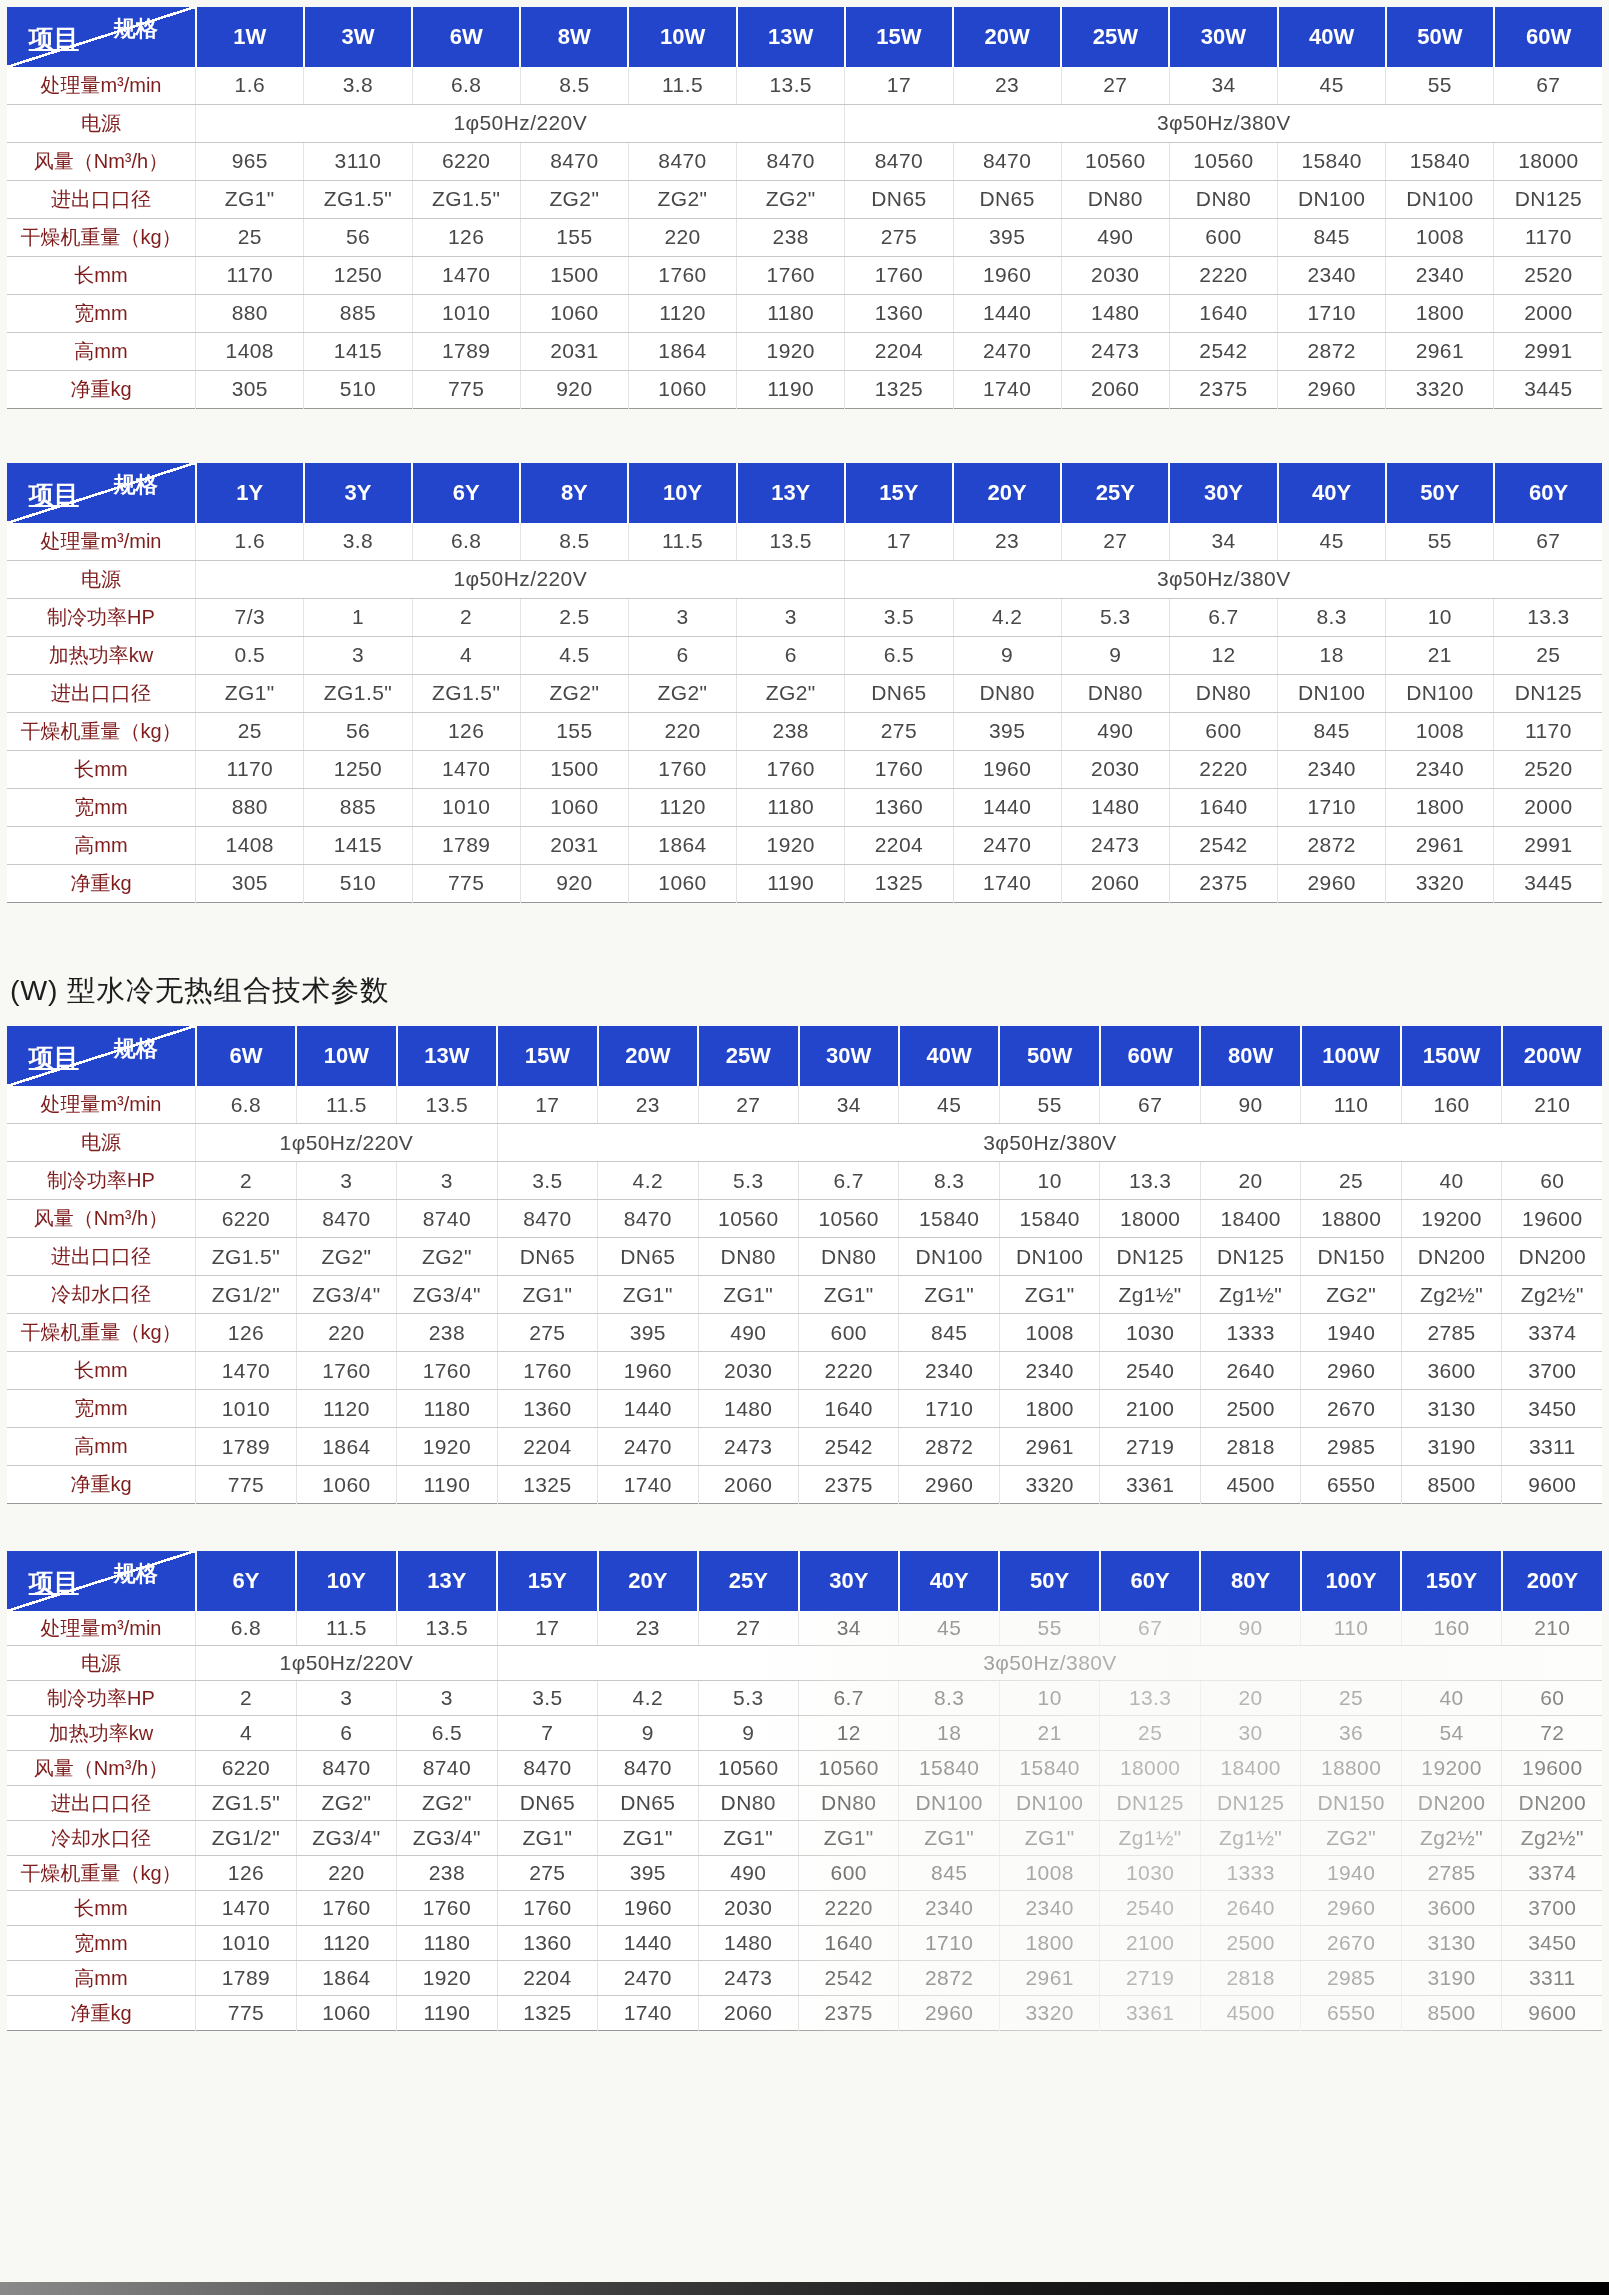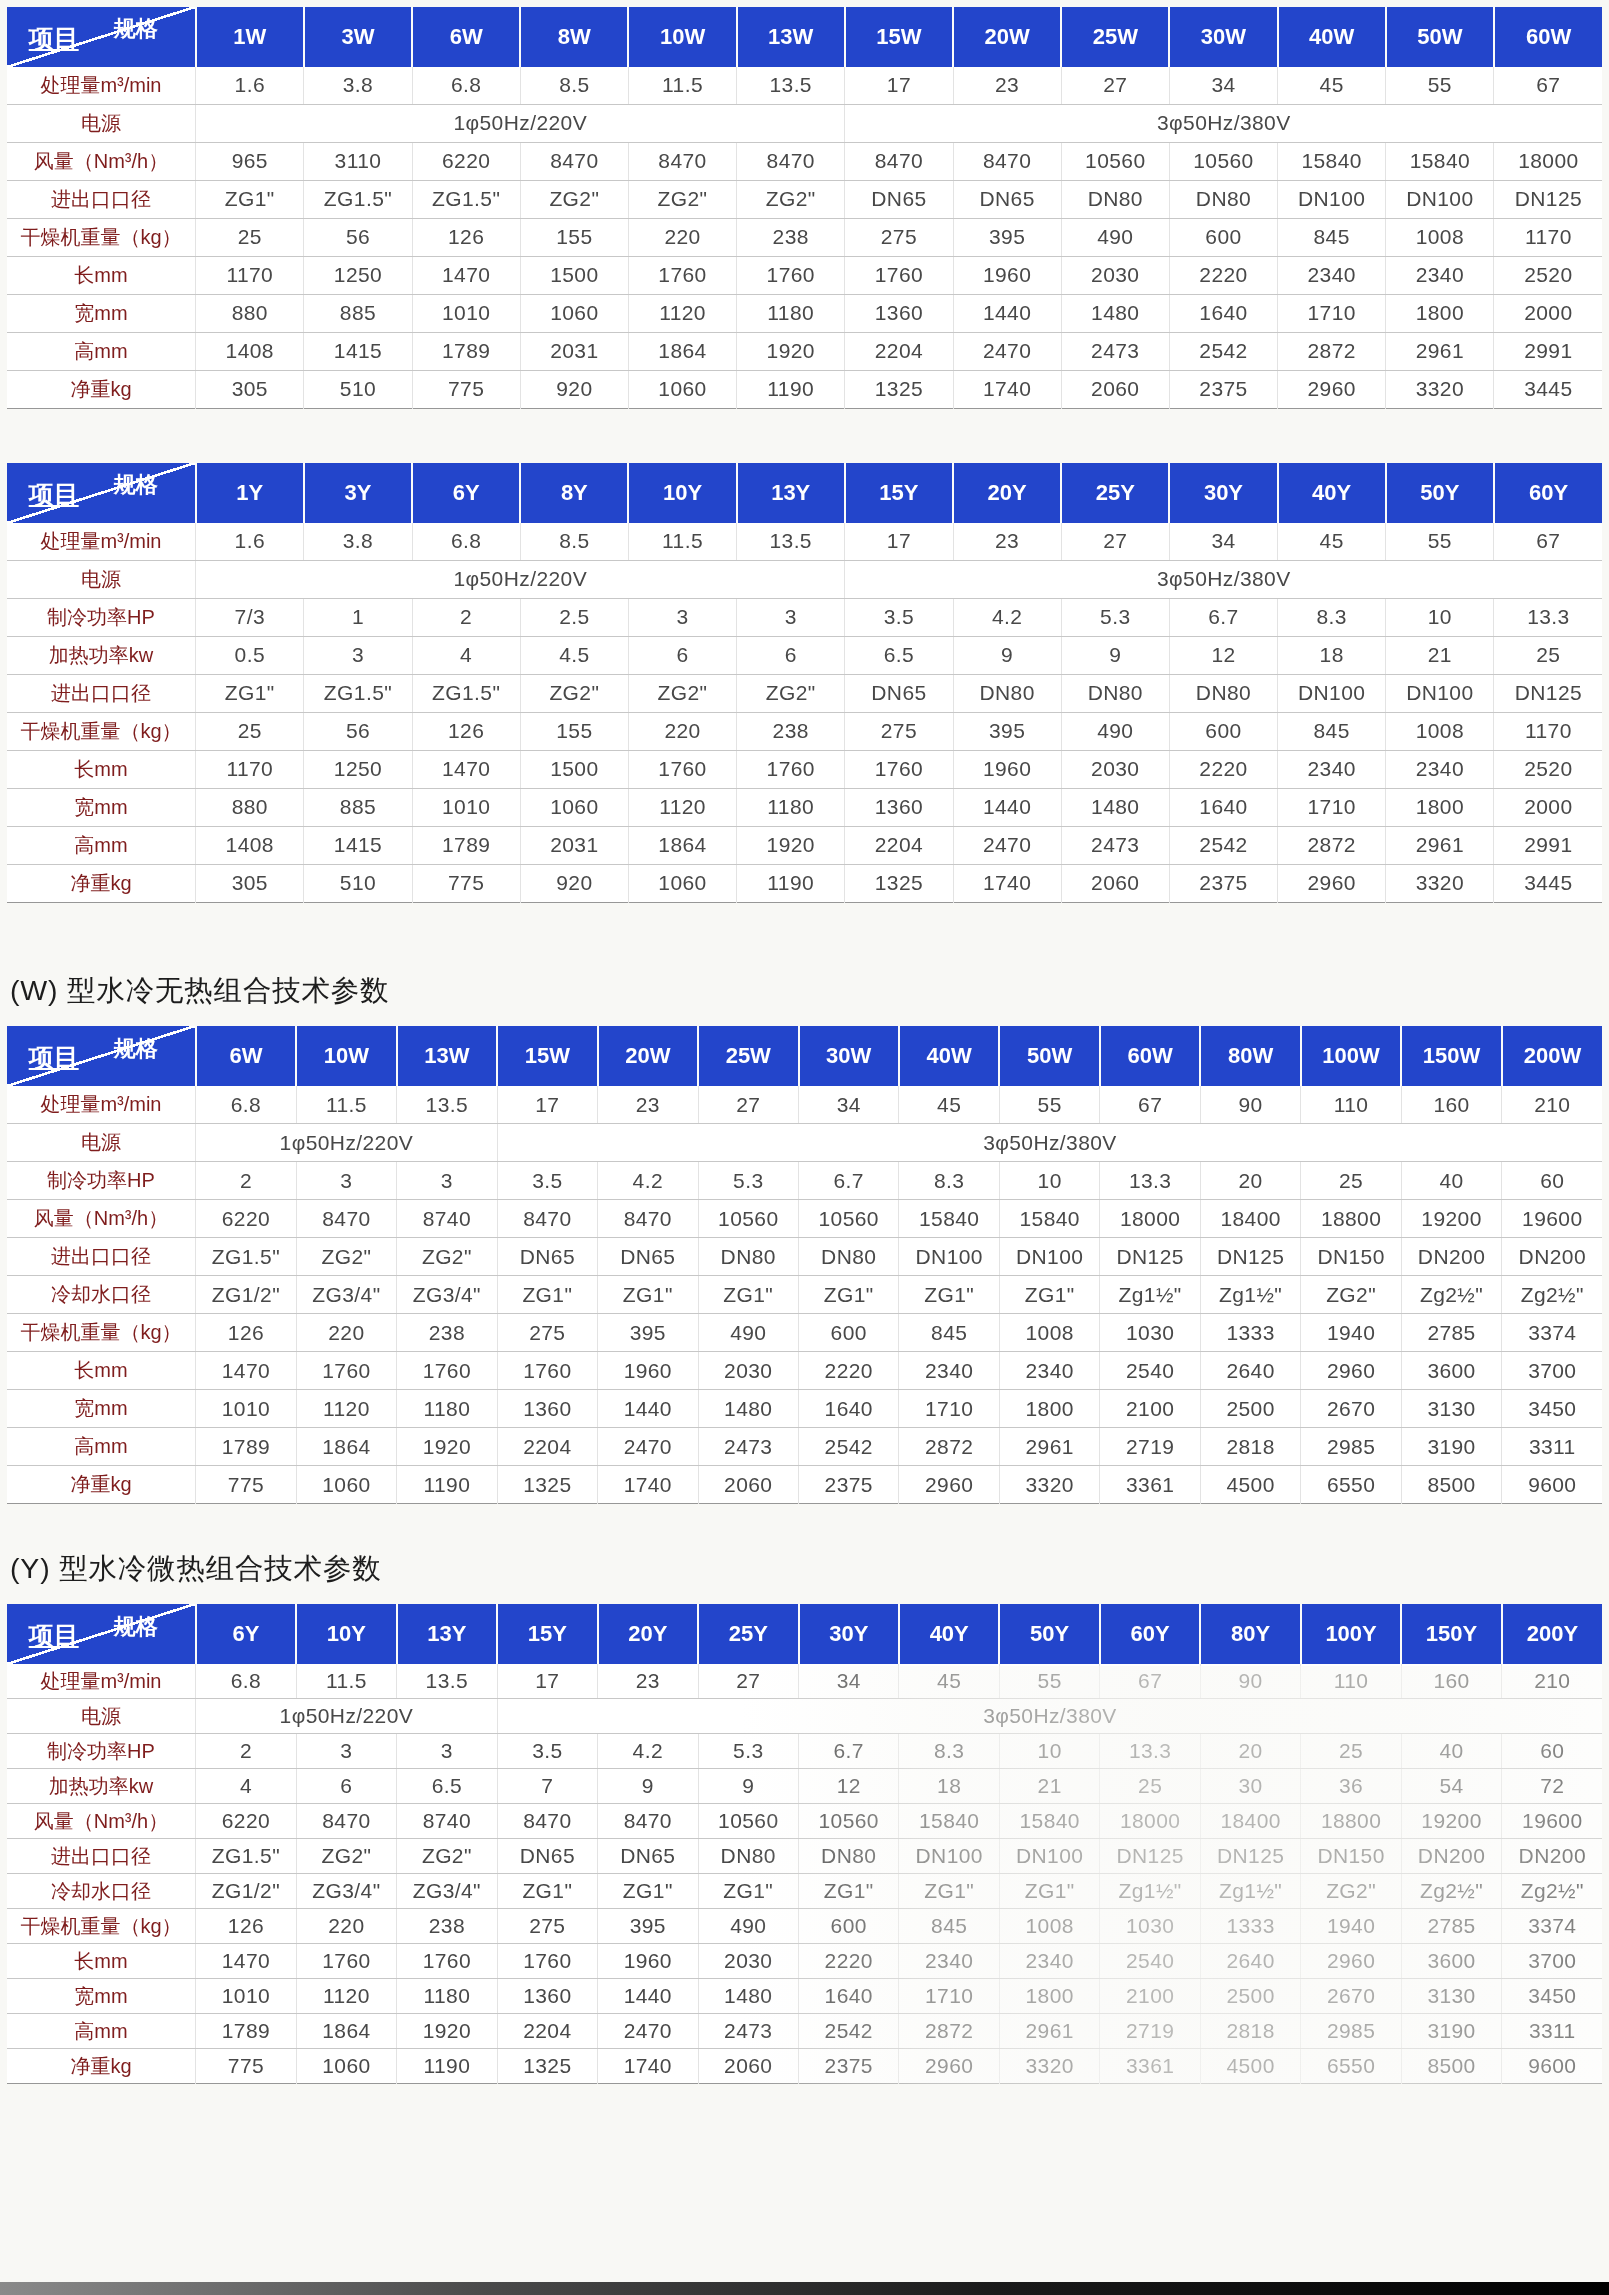--- a/index.html
+++ b/index.html
@@ -657,21 +657,20 @@
                 <td class="cell">4500</td>
                 <td class="cell">6550</td>
                 <td class="cell">8500</td>
                 <td class="cell">9600</td>
               </tr>
             </tbody>
           </table>
         </div>
       </div>
       <div class="section s4">
-        <div class="tbl-title">(Y) 型水冷微热组合技术参数</div>
         <div class="tbl-wrap">
           <table class="spec compact">
             <colgroup>
               <col style="width: 189px;">
               <col>
               <col>
               <col>
               <col>
               <col>
               <col>

